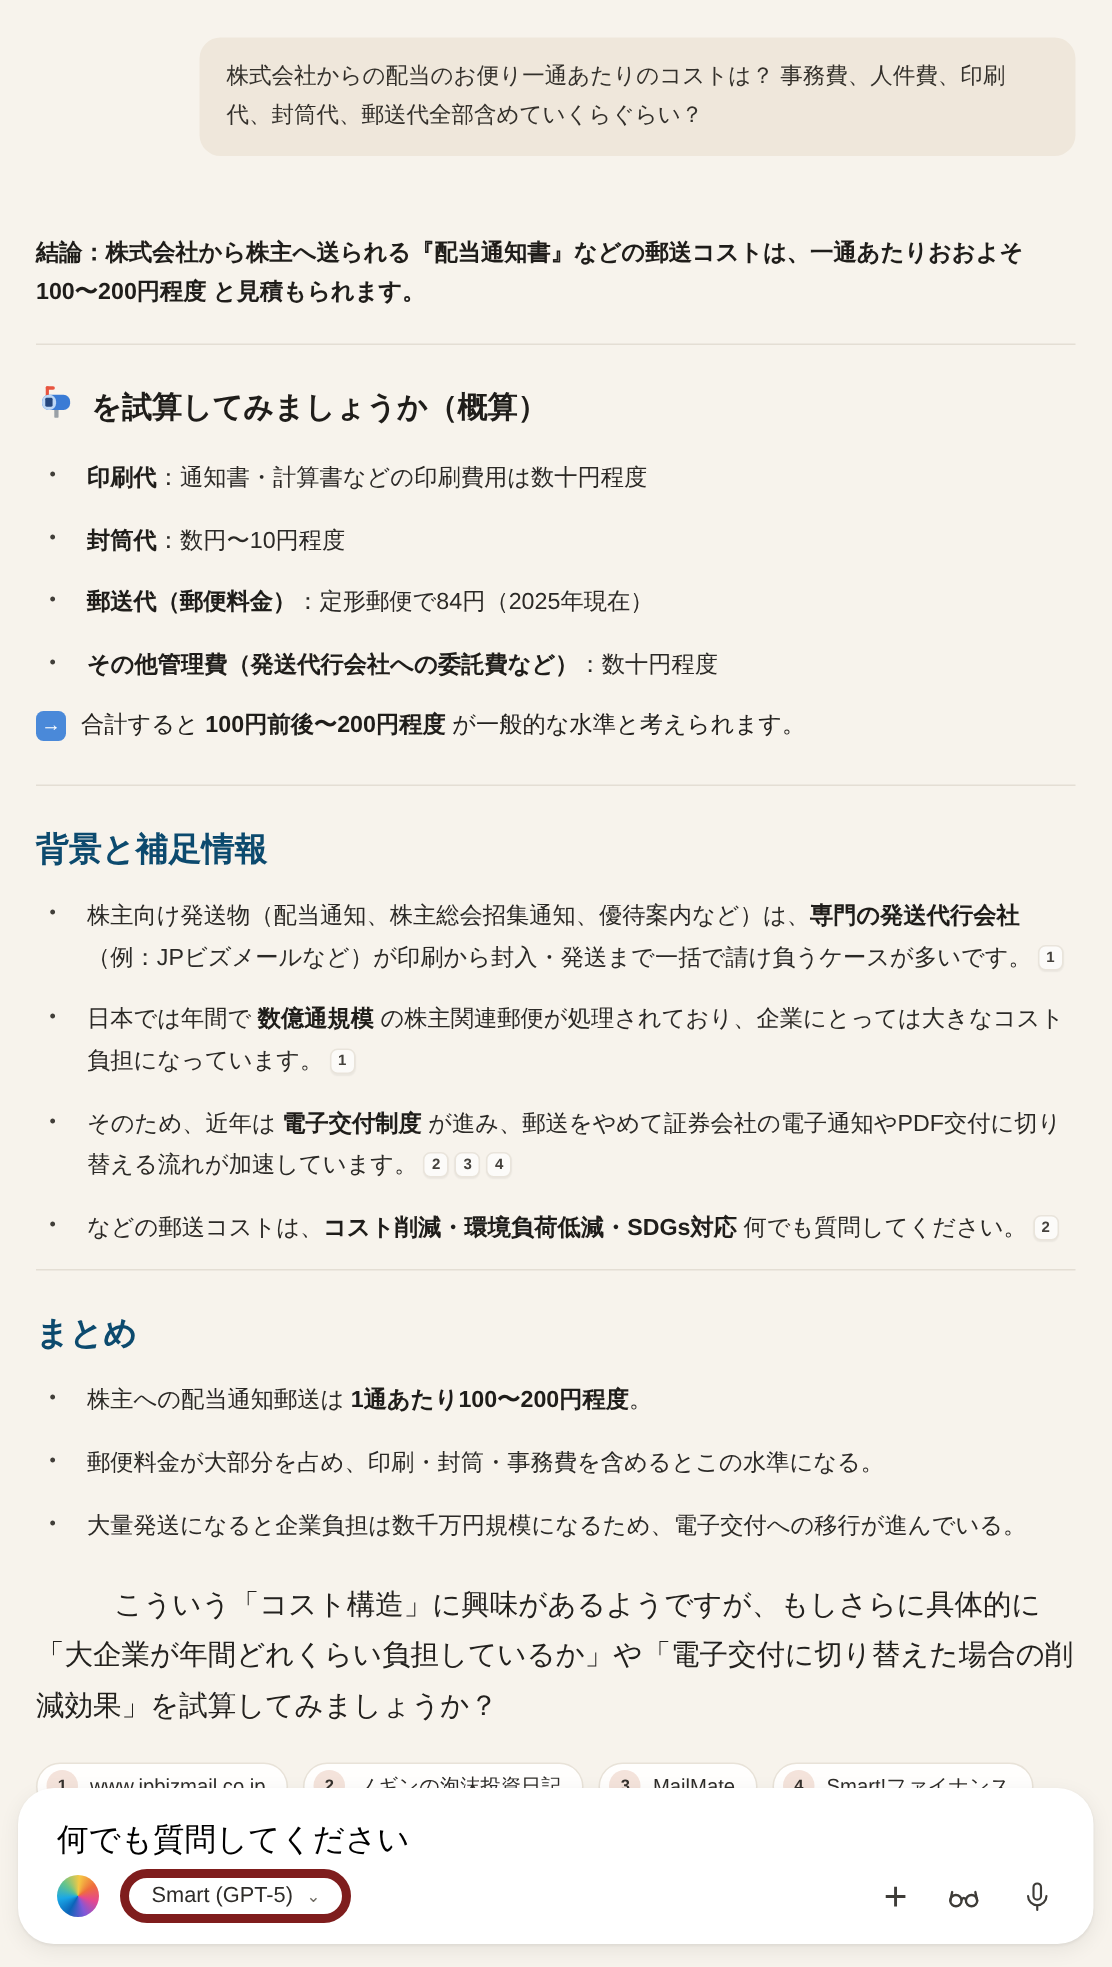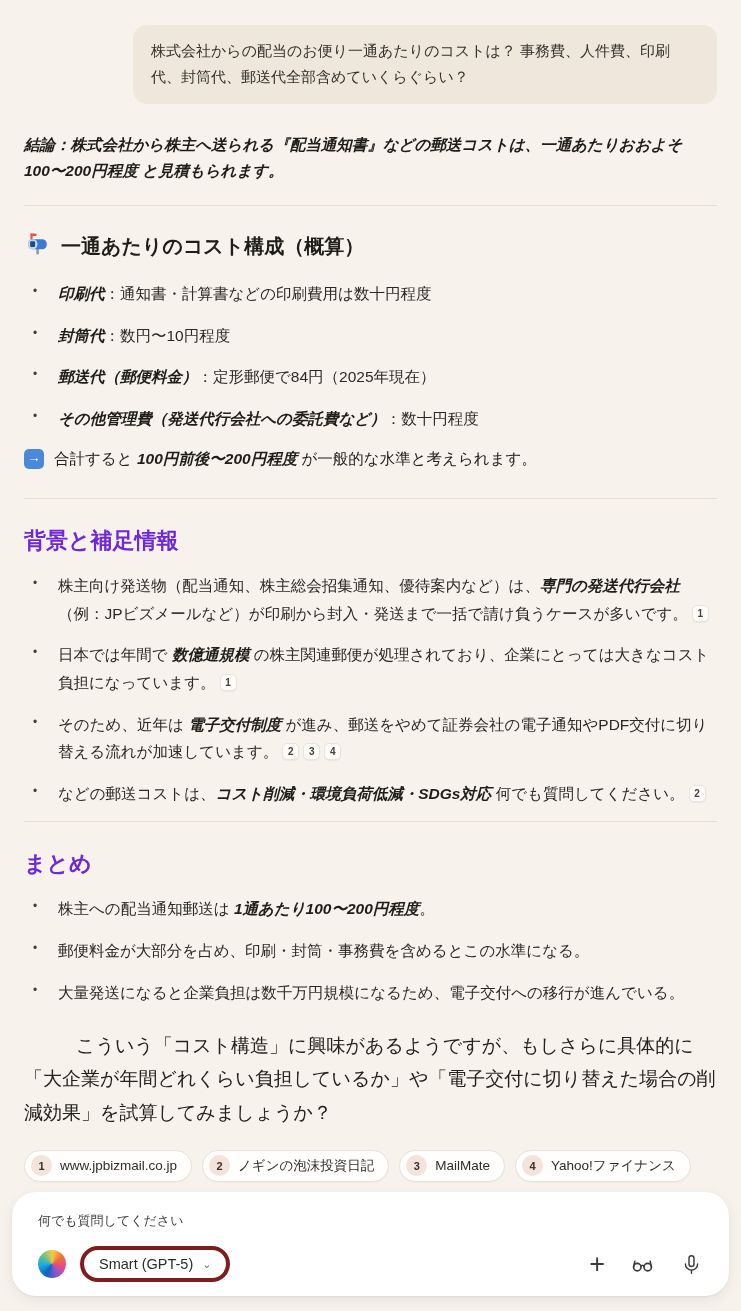--- a/index.html
+++ b/index.html
@@ -5,46 +5,46 @@
   * { box-sizing: border-box; }
   html,body { margin:0; padding:0; }
   body {
     width:741px; height:1311px; position:relative; overflow:hidden;
     background:#f7f3ec; color:#23211e;
     font-family:"Liberation Sans","DejaVu Sans",sans-serif;
   }
   .chat { padding:0 24px; }
 
   .user-bubble {
-    margin:25px 0 28px auto; width:584px;
+    margin:25px 0 52px auto; width:584px;
     background:#efe7db; border-radius:14px; padding:13px 18px;
     font-size:15px; line-height:1.75; color:#33302b;
   }
 
   .conclusion { margin:0 0 21px; font-size:15.5px; line-height:1.7; }
   .conclusion strong, .conclusion span { font-weight:700; }
 
   hr.divider { border:none; border-top:1px solid #e4ded4; margin:0; }
 
   h2.h-icon {
     display:flex; align-items:center; gap:11px;
     font-size:20px; font-weight:700; margin:25px 0 18px; color:#1f1d1a;
   }
-  h2.plain { font-size:22px; font-weight:700; margin:27px 0 16px; color:#6d28d9; }
+  h2.plain { font-size:22px; font-weight:700; margin:27px 0 16px; color:#0c4a6e; }
 
   ul.bullets { list-style:none; margin:0 0 8px; padding:0; }
   ul.bullets li {
     position:relative; padding-left:34px; margin:0 0 14px;
     font-size:15.5px; line-height:1.78; color:#2b2926;
   }
   ul.bullets li::before {
     content:"•"; position:absolute; left:9px; top:1px;
     font-size:12px; color:#413e39;
   }
-  strong { font-weight:700; color:#1f1d1a;font-style:italic; }
+  strong { font-weight:700; color:#1f1d1a; }
 
   .total-line {
     display:flex; align-items:flex-start; gap:10px;
     margin:6px 0 27px; font-size:15.5px; line-height:1.6;
   }
   .arrow-badge {
     flex:0 0 auto; width:20px; height:20px; margin-top:2px;
     background:#4a89d9; border-radius:5px; color:#fff;
     display:flex; align-items:center; justify-content:center;
     font-size:13px; font-weight:700;
@@ -78,29 +78,29 @@
   .icon-btn svg { stroke:#3e3c38; fill:none; stroke-width:1.5; stroke-linecap:round; stroke-linejoin:round; }
   .v-divider { width:1px; height:24px; background:#d8d2c8; }
   .edit-btn { gap:8px; font-family:inherit; font-size:14.5px; color:#2e2c29; }
 
   .composer {
     position:absolute; left:12px; right:12px; top:1192px; height:104px;
     background:#fff; border-radius:24px;
     box-shadow:0 1px 2px rgba(0,0,0,.05), 0 4px 14px rgba(0,0,0,.07);
     padding:20px 26px 14px; display:flex; flex-direction:column; justify-content:space-between;
   }
-  .composer-input { font-size:13px; color:#404040; cursor:text; }
+  .composer-input { font-size:21px; color:#000000; cursor:text; }
   .composer-row { display:flex; align-items:center; gap:14px; }
   .copilot-logo {
     width:28px; height:28px; border-radius:50%;
     background:conic-gradient(from 210deg,#0b64b8,#1aa7e6,#66c48a,#f5c844,#ef6e3b,#e5488f,#8157d8,#0b64b8);
   }
   .model-pill {
     display:flex; align-items:center; gap:9px; height:36px; padding:0 15px;
-    background:#fff; border:4px solid #7f1d1d; border-radius:18px;
+    background:#fff; border:6px solid #7f1d1d; border-radius:18px;
     font-family:inherit; font-size:14.5px; color:#2e2c29; cursor:pointer;
   }
   .chev { font-size:11px; color:#6e6a62; }
   .composer-right { margin-left:auto; display:flex; align-items:center; gap:25px; }
   .plus-btn { font-size:27px; font-weight:300; color:#3e3c38; line-height:1; font-family:inherit; }
 </style>
 </head>
 <body>
 
 <div class="chat">
@@ -117,21 +117,21 @@
     <span>
       <svg width="26" height="26" viewBox="0 0 32 32">
         <rect x="15" y="19" width="3.5" height="10" rx="1" fill="#9aa0a6"></rect>
         <rect x="8" y="3" width="2.6" height="9" rx="1" fill="#e8543f"></rect>
         <rect x="8" y="3" width="7.5" height="3" rx="1.5" fill="#e8543f"></rect>
         <rect x="5" y="10" width="23" height="12.5" rx="5.5" fill="#3a7bd5"></rect>
         <rect x="5" y="10" width="11.5" height="12.5" rx="5.5" fill="#bdd7f5"></rect>
         <rect x="7.6" y="12.6" width="6" height="7.2" rx="1.2" fill="#25477e"></rect>
       </svg>
     </span>
-    <span>一通あたりのコスト構成（概算）</span>
+    <span>を試算してみましょうか（概算）</span>
   </h2>
 
   <ul class="bullets">
     <li><strong>印刷代</strong><span>：通知書・計算書などの印刷費用は数十円程度</span></li>
     <li><strong>封筒代</strong><span>：数円〜10円程度</span></li>
     <li><strong>郵送代（郵便料金）</strong><span>：定形郵便で84円（2025年現在）</span></li>
     <li><strong>その他管理費（発送代行会社への委託費など）</strong><span>：数十円程度</span></li>
   </ul>
 
   <div class="total-line">
@@ -170,21 +170,21 @@
     <button class="chip">
       <span class="chip-num">2</span>
       <span>ノギンの泡沫投資日記</span>
     </button>
     <button class="chip">
       <span class="chip-num">3</span>
       <span>MailMate</span>
     </button>
     <button class="chip">
       <span class="chip-num">4</span>
-      <span>Yahoo!ファイナンス</span>
+      <span>Smart!ファイナンス</span>
     </button>
   </div>
 
   <div class="actions">
     <button class="icon-btn">
       <svg width="24" height="24" viewBox="0 0 24 24">
         <path d="M6.8 10.8v7.3c0 .8.6 1.4 1.4 1.4h7.4c1 0 1.9-.7 2.1-1.7l1.4-5.5c.3-1.3-.7-2.5-2-2.5h-3.9l.7-3.1c.2-1-.5-1.9-1.5-1.9-.5 0-.9.2-1.2.6z"></path>
       </svg>
     </button>
     <button class="icon-btn">

